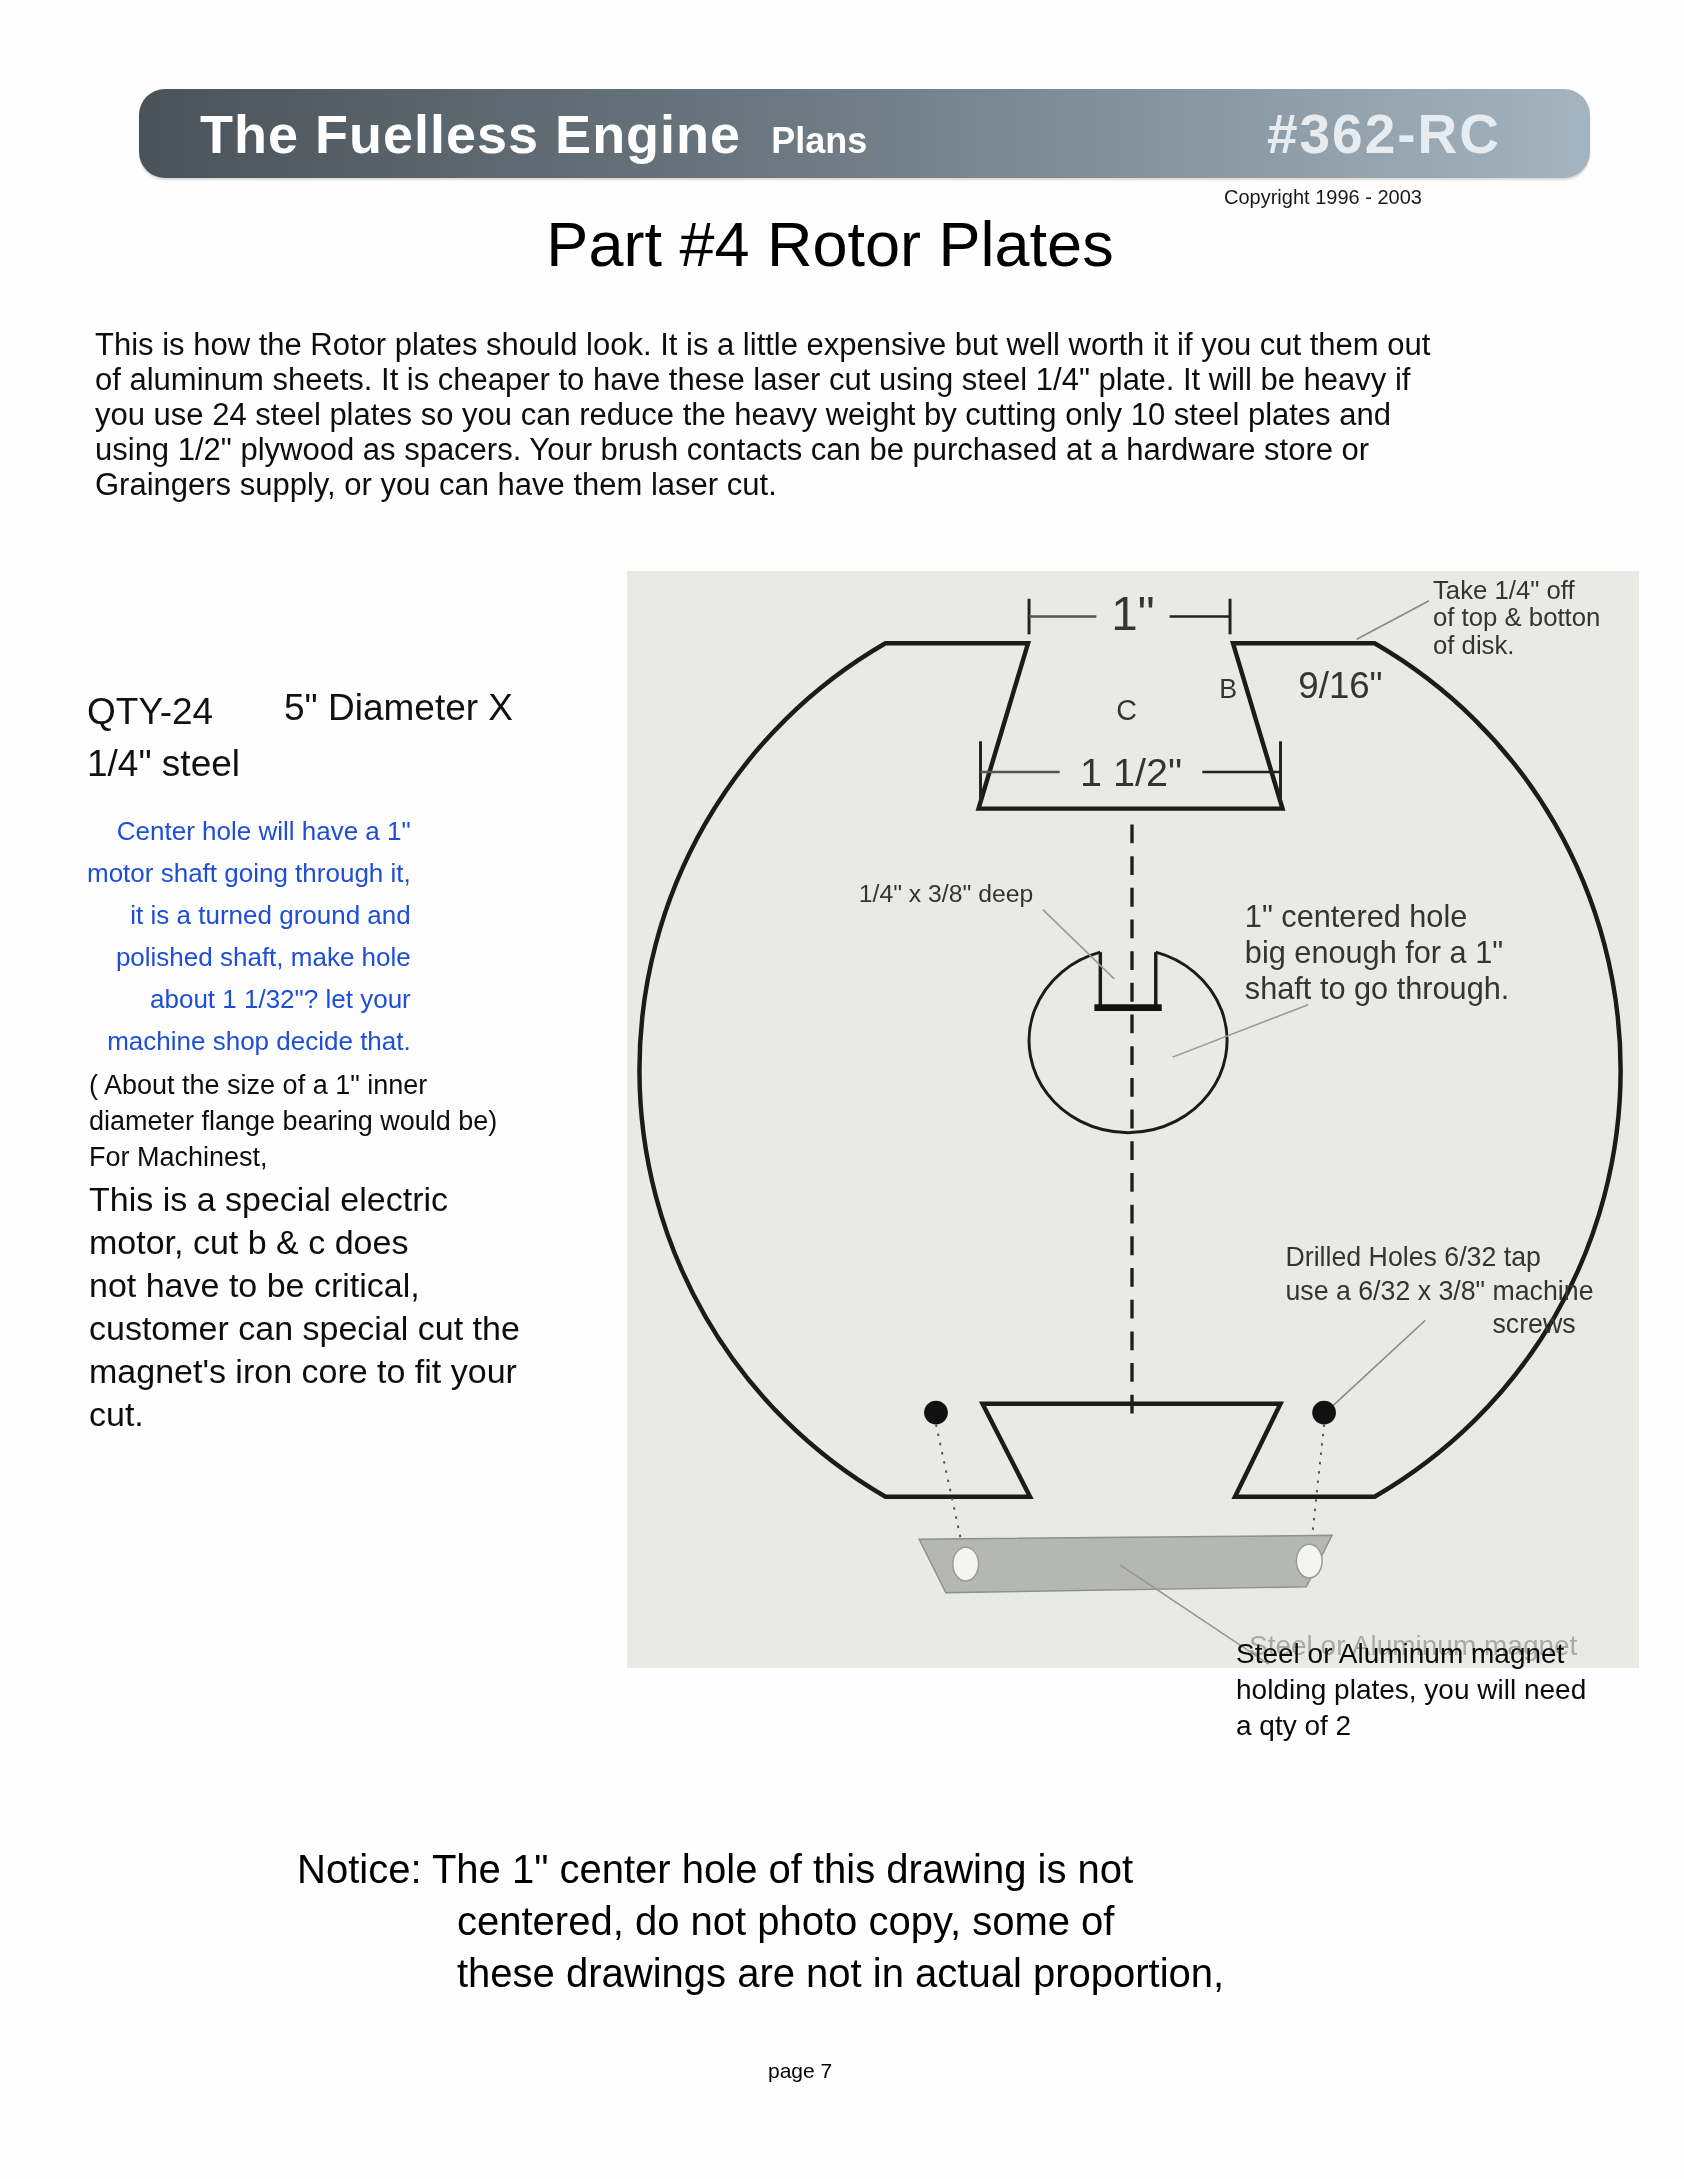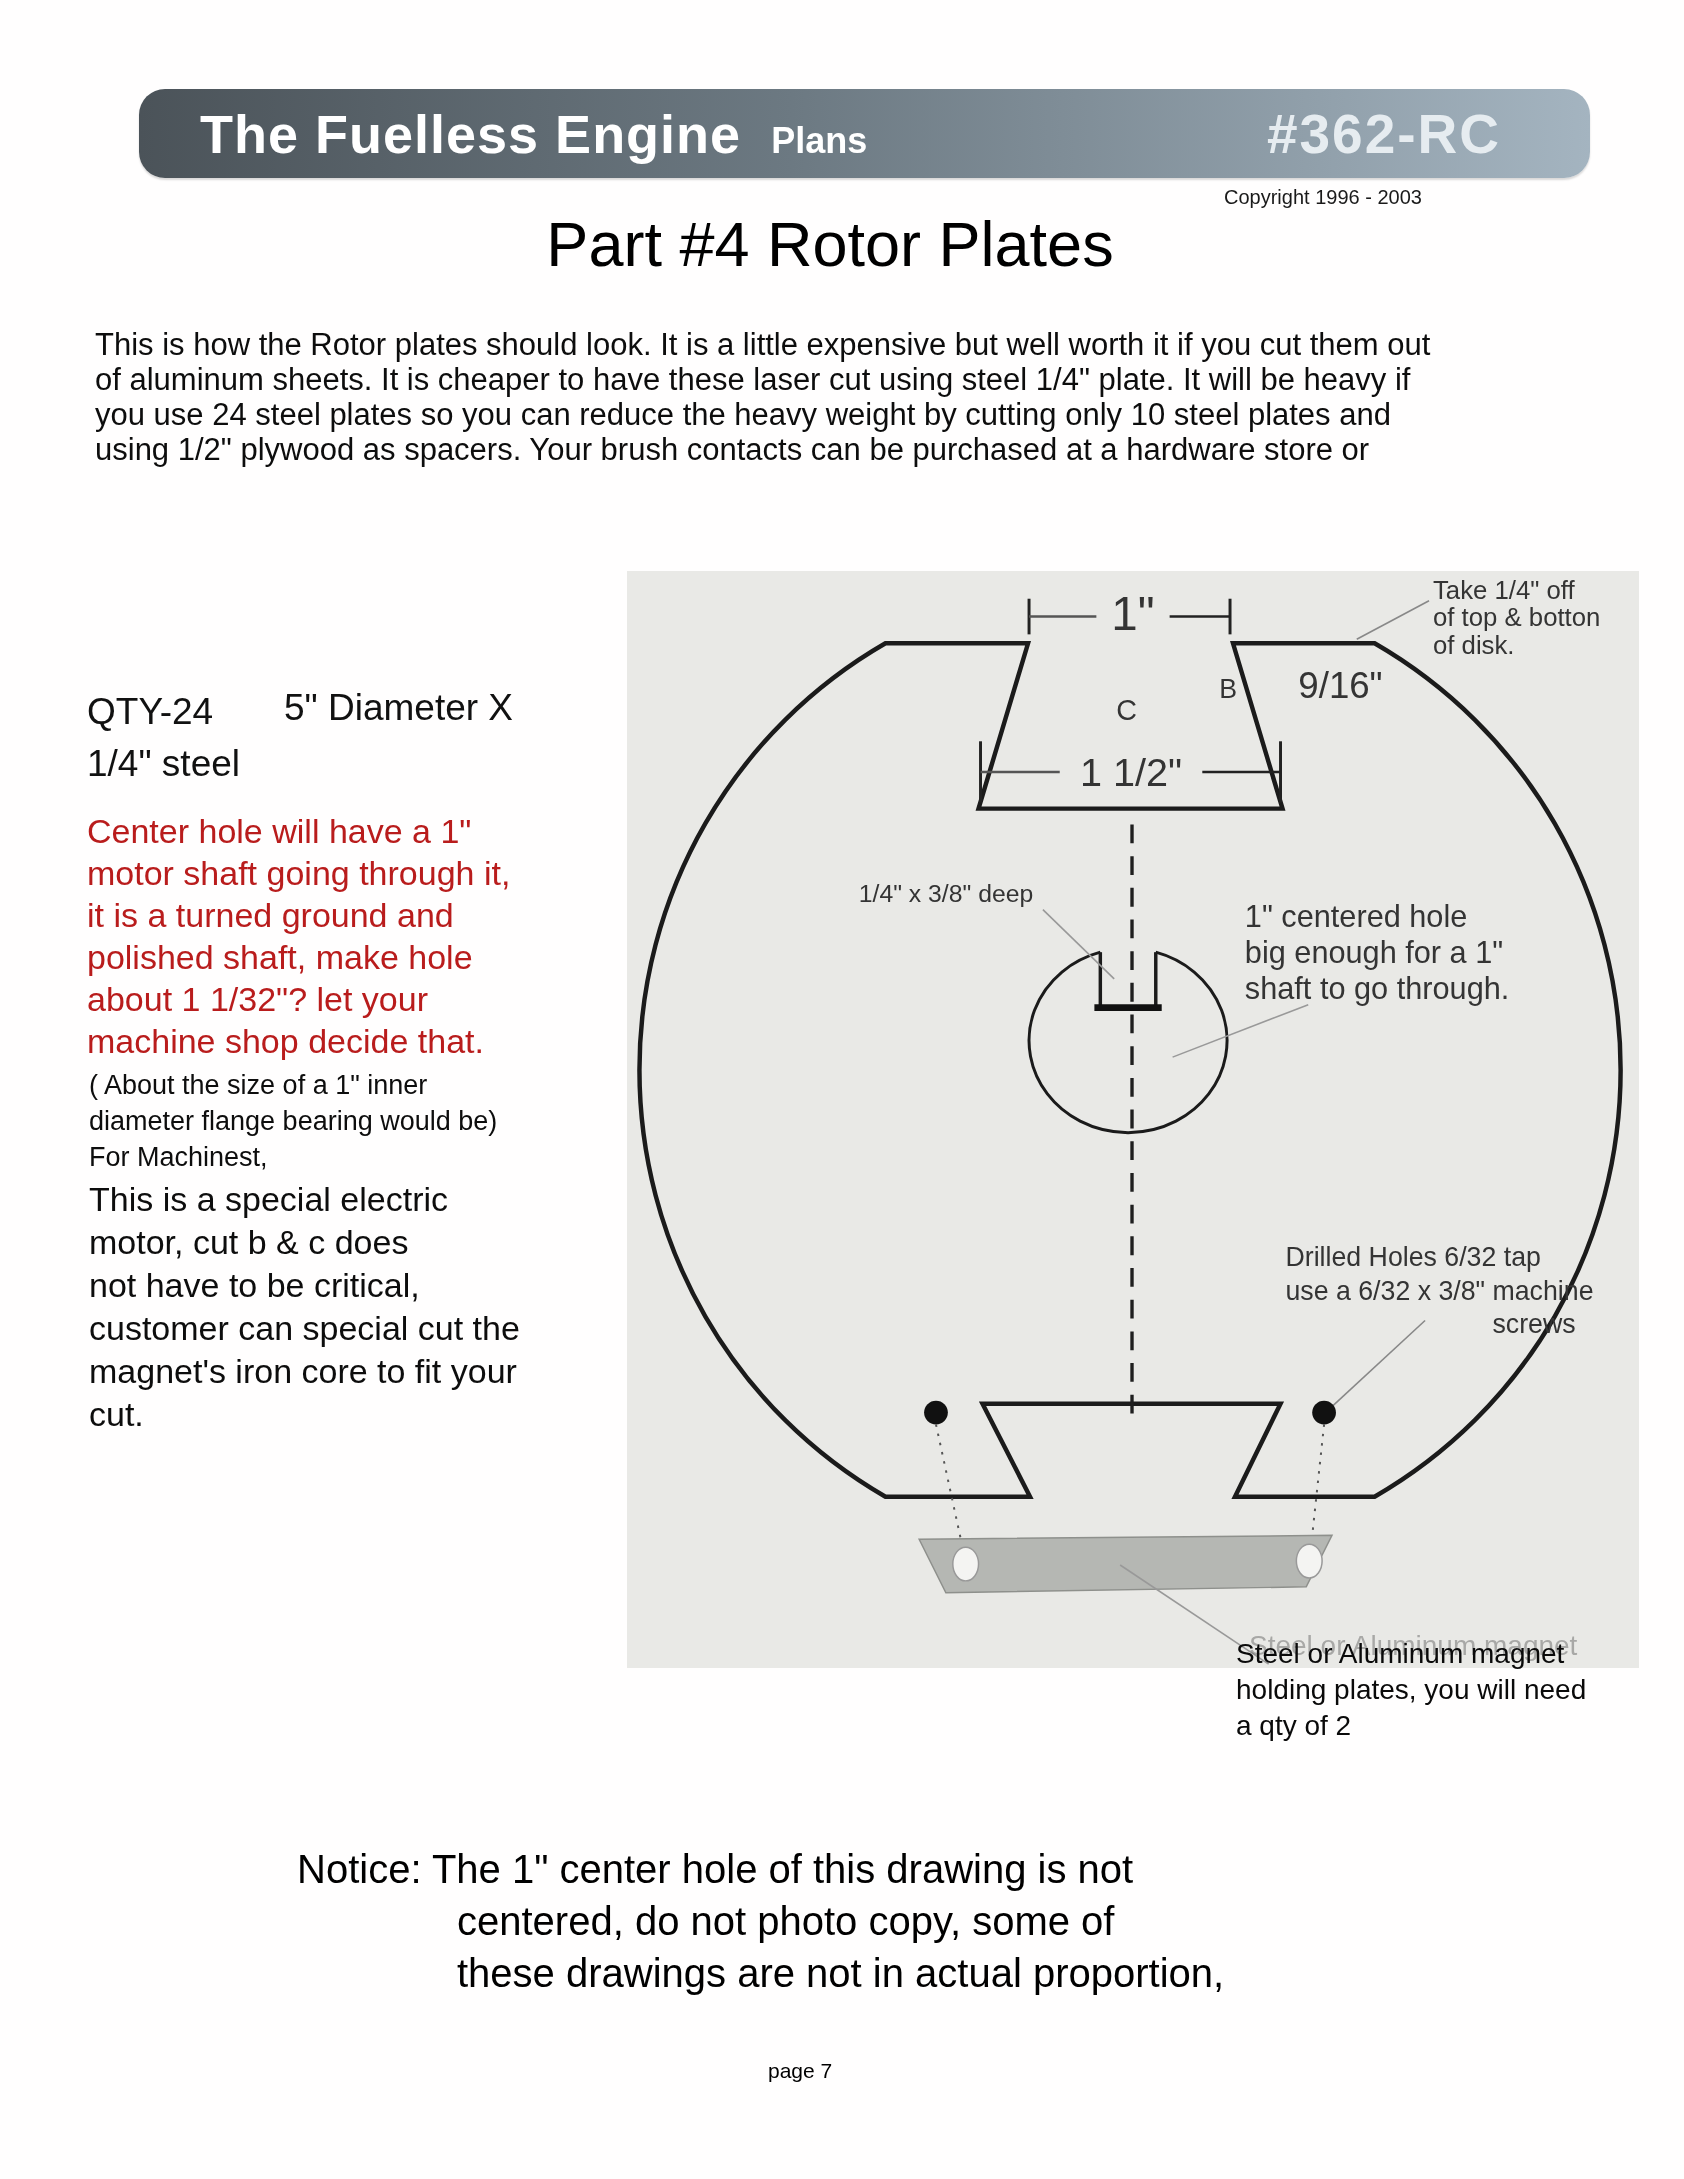--- a/index.html
+++ b/index.html
@@ -24,21 +24,21 @@
   .copyright{left:1224px;top:186px;font-size:20px;color:#1a1a1a;}
 
   .page-title{left:335px;top:208px;width:990px;text-align:center;font-size:63px;color:#000;}
 
   .intro{left:95px;top:327px;font-size:31px;line-height:35px;color:#0d0d0d;}
 
   .spec-qty{left:87px;top:691px;font-size:37px;}
   .spec-diameter{left:284px;top:687px;font-size:37px;}
   .spec-thickness{left:87px;top:743px;font-size:37px;}
 
-  .notes-body1{left:87px;top:810px;font-size:34px;line-height:42px;color:#b91c1c;}
+  .notes-body1{left:87px;top:810px;font-size:26px;line-height:42px;color:#1d4ed8;text-align:right;}
   .notes-small{left:89px;top:1067px;font-size:27px;line-height:36px;color:#0d0d0d;}
   .notes-body2{left:89px;top:1178px;font-size:34px;line-height:43px;color:#0d0d0d;}
 
   .drawing-panel{left:627px;top:571px;width:1012px;height:1097px;background:#e9e9e6;}
   .drawing-panel svg{display:block;width:100%;height:100%;}
 
   svg text{fill:#343434;font-family:"Liberation Sans",sans-serif;}
 
   .plate-note{left:1236px;top:1636px;font-size:28px;line-height:36px;color:#0a0a0a;}
   .plate-note-ghost{left:1249px;top:1630px;font-size:28px;color:#5a5a5a;opacity:0.45;}
@@ -60,20 +60,21 @@
   </div>
   <div class="abs copyright nowrap">Copyright  1996 - 2003</div>
 
   <div class="abs page-title nowrap">Part #4 Rotor Plates</div>
 
   <div class="abs intro">
     <div class="nowrap">This is how the Rotor plates should look. It is a little expensive but well worth it if you cut them out</div>
     <div class="nowrap">of aluminum sheets. It is cheaper to have these laser cut using steel 1/4" plate. It will be heavy if</div>
     <div class="nowrap">you use 24 steel plates so you can reduce the heavy weight by cutting only 10 steel plates and</div>
     <div class="nowrap">using 1/2" plywood as spacers. Your brush contacts can be purchased at a hardware store or</div>
+    <div class="nowrap">Graingers supply, or you can have them laser cut.</div>
   </div>
 
   <div class="abs spec-qty nowrap">QTY-24</div>
   <div class="abs spec-diameter nowrap">5" Diameter X</div>
   <div class="abs spec-thickness nowrap">1/4" steel</div>
 
   <div class="abs notes-body1">
     <div class="nowrap">Center hole will have a 1"</div>
     <div class="nowrap">motor shaft going through it,</div>
     <div class="nowrap">it is a turned ground and</div>

